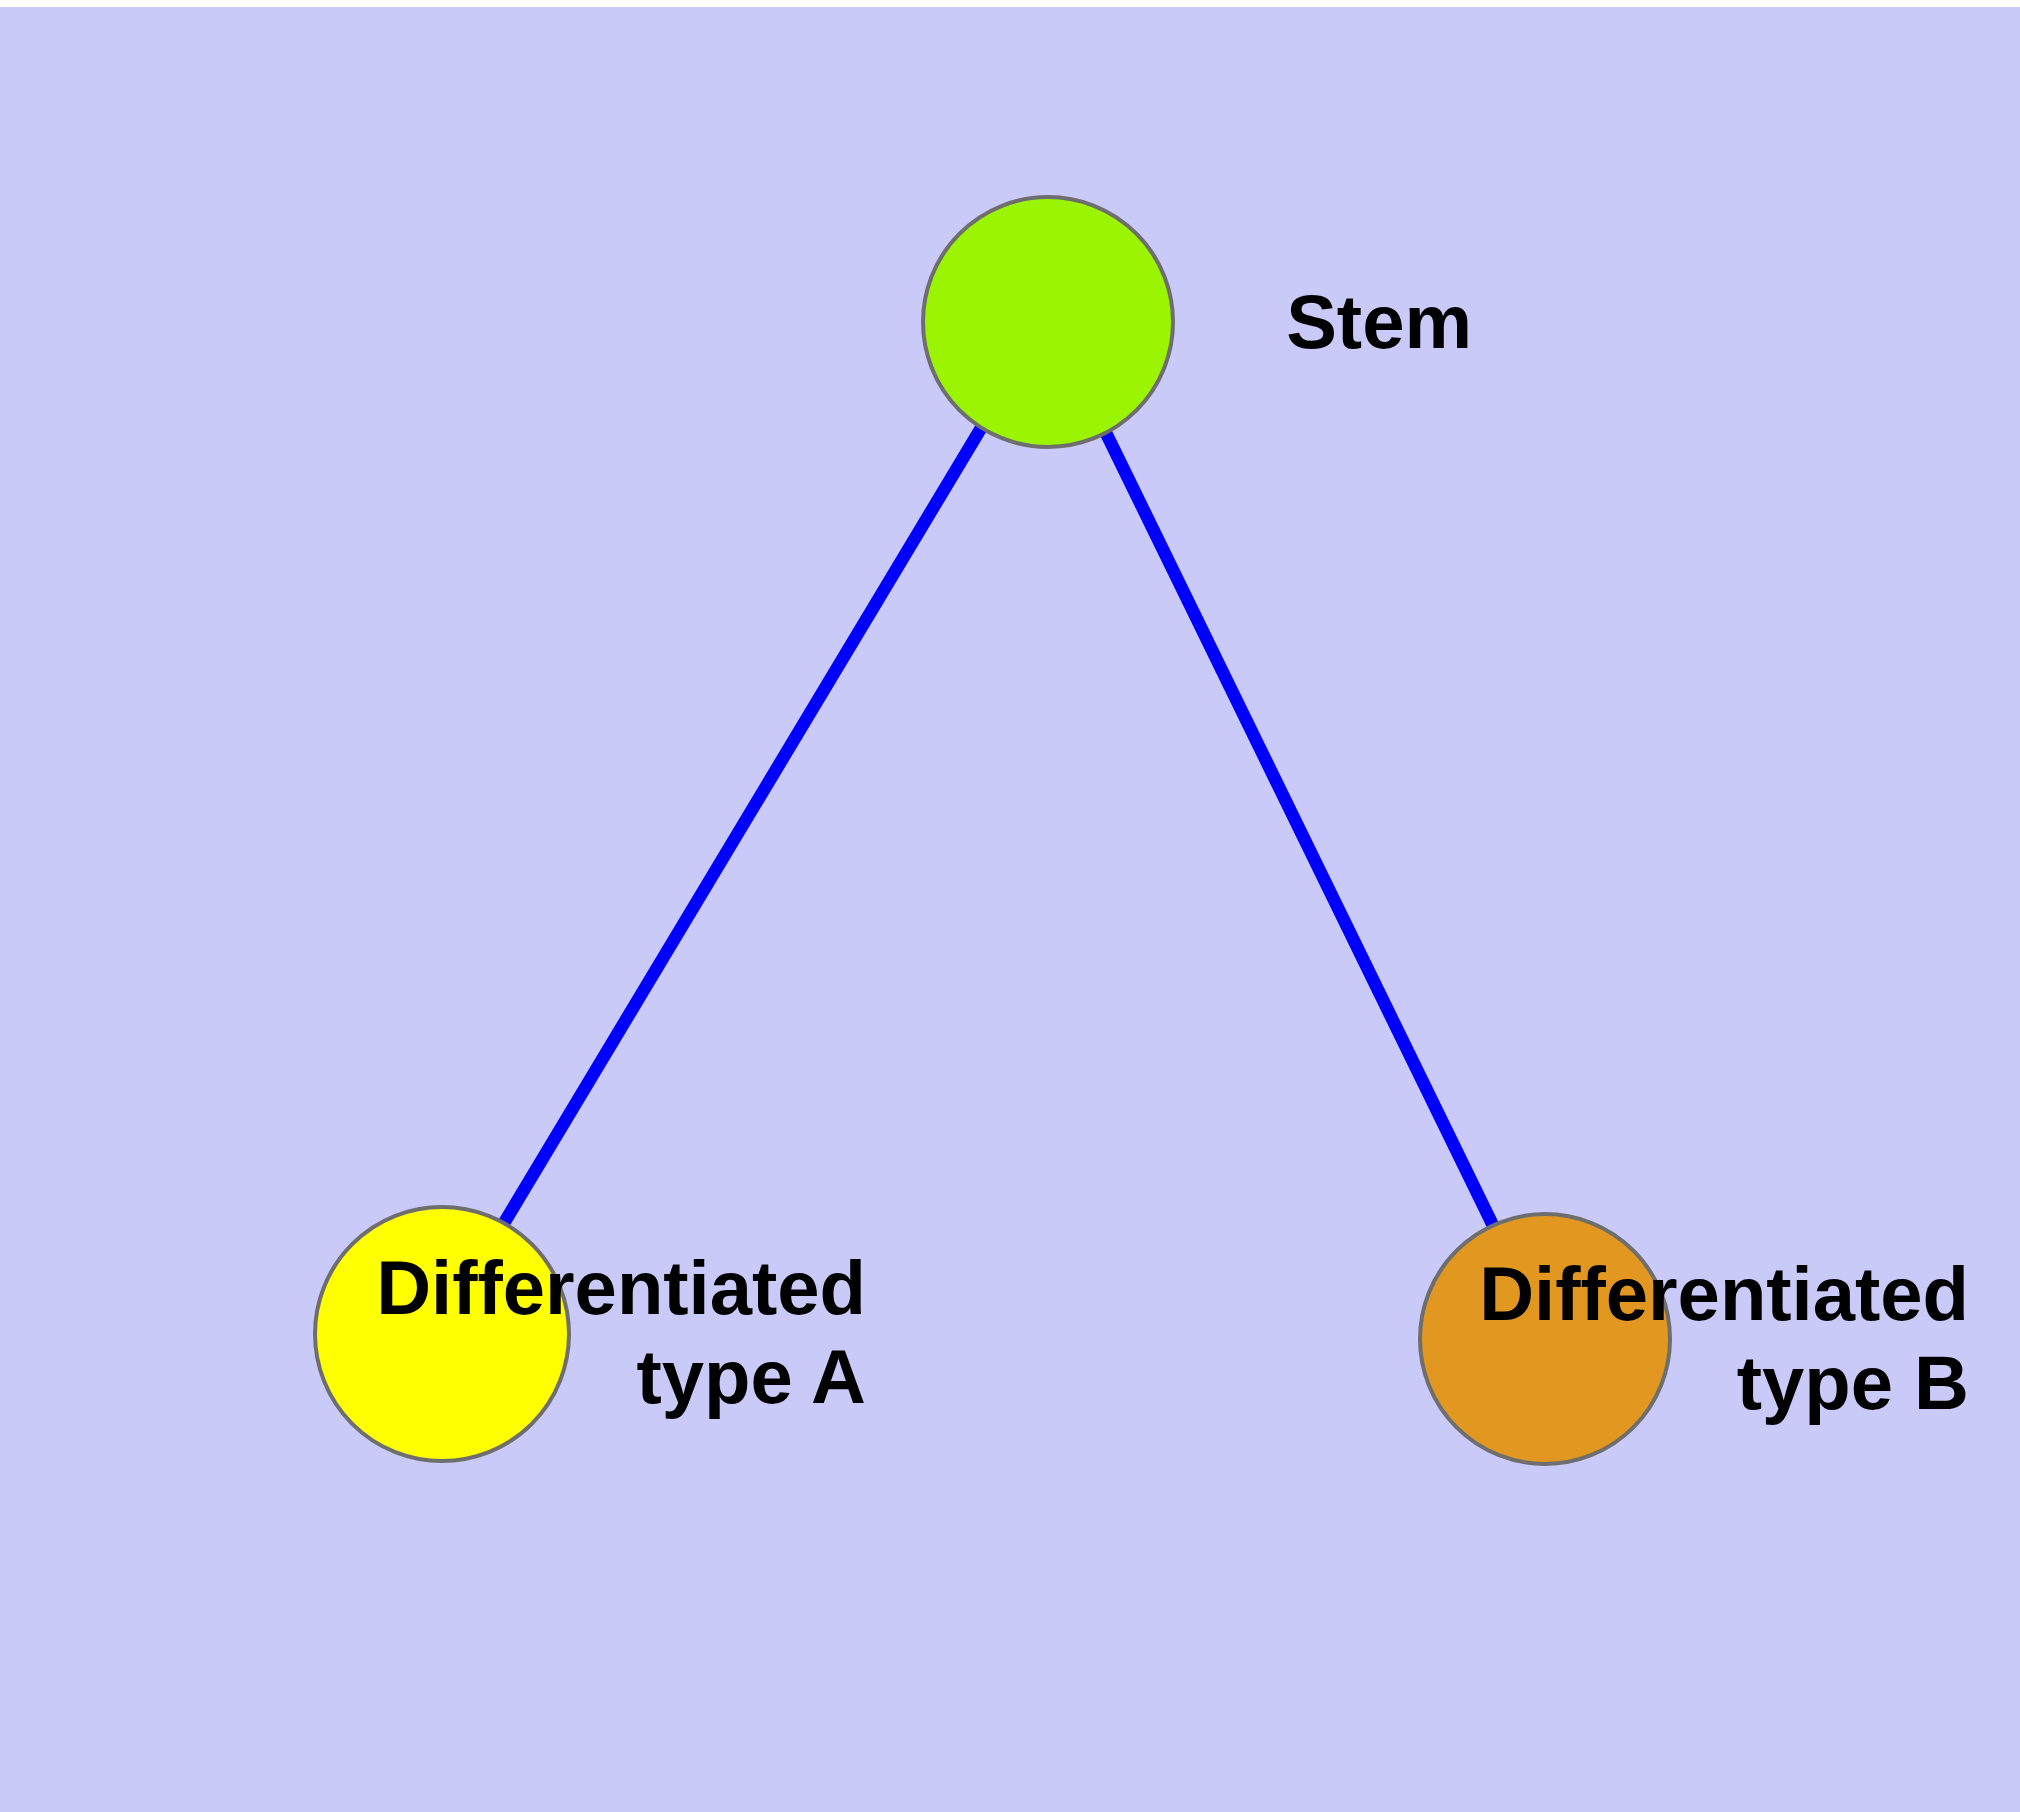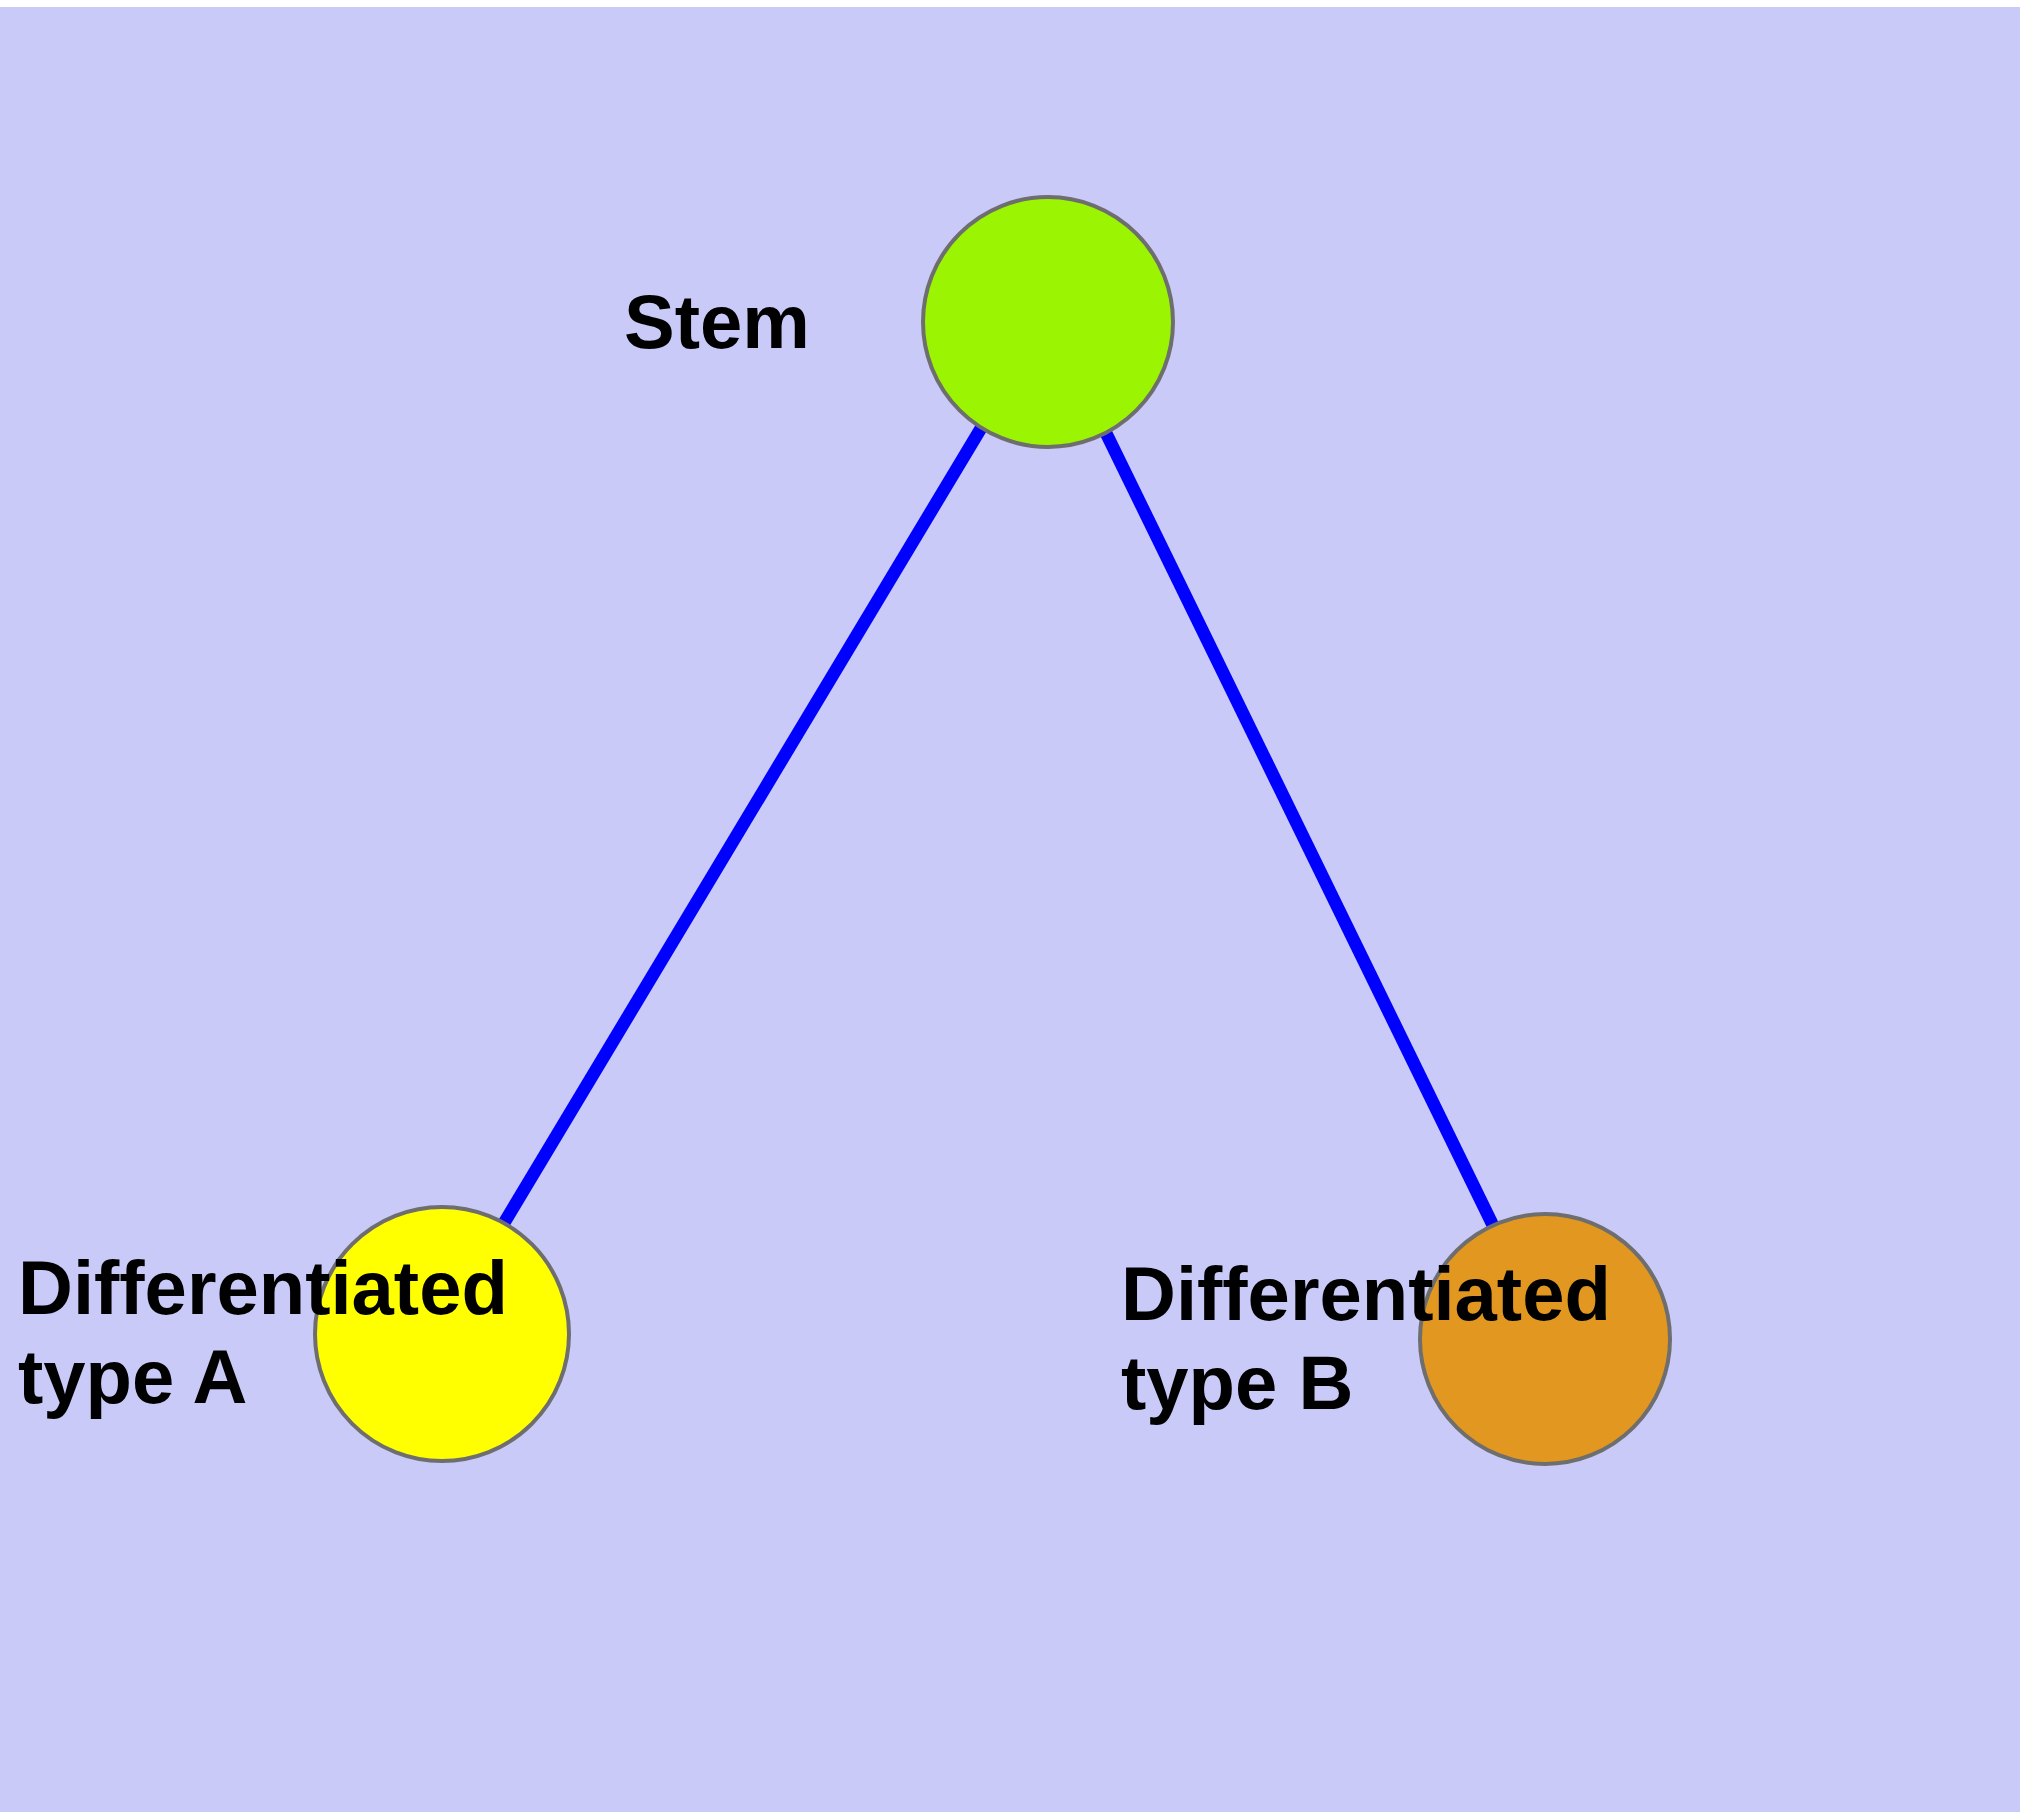--- a/index.html
+++ b/index.html
@@ -33,21 +33,21 @@
   }
   .node {
     position: absolute;
     border-radius: 50%;
     border-style: solid;
     box-sizing: border-box;
   }
   .node-label {
     position: absolute;
     transform: translate(-50%, -50%);
-    text-align: left;
+    text-align: right;
     font-size: 76px;
     font-weight: 700;
     line-height: 1.17;
     color: #000000;
     white-space: pre-line;
     width: 848px;
     pointer-events: none;
   }
 </style>
 </head>

